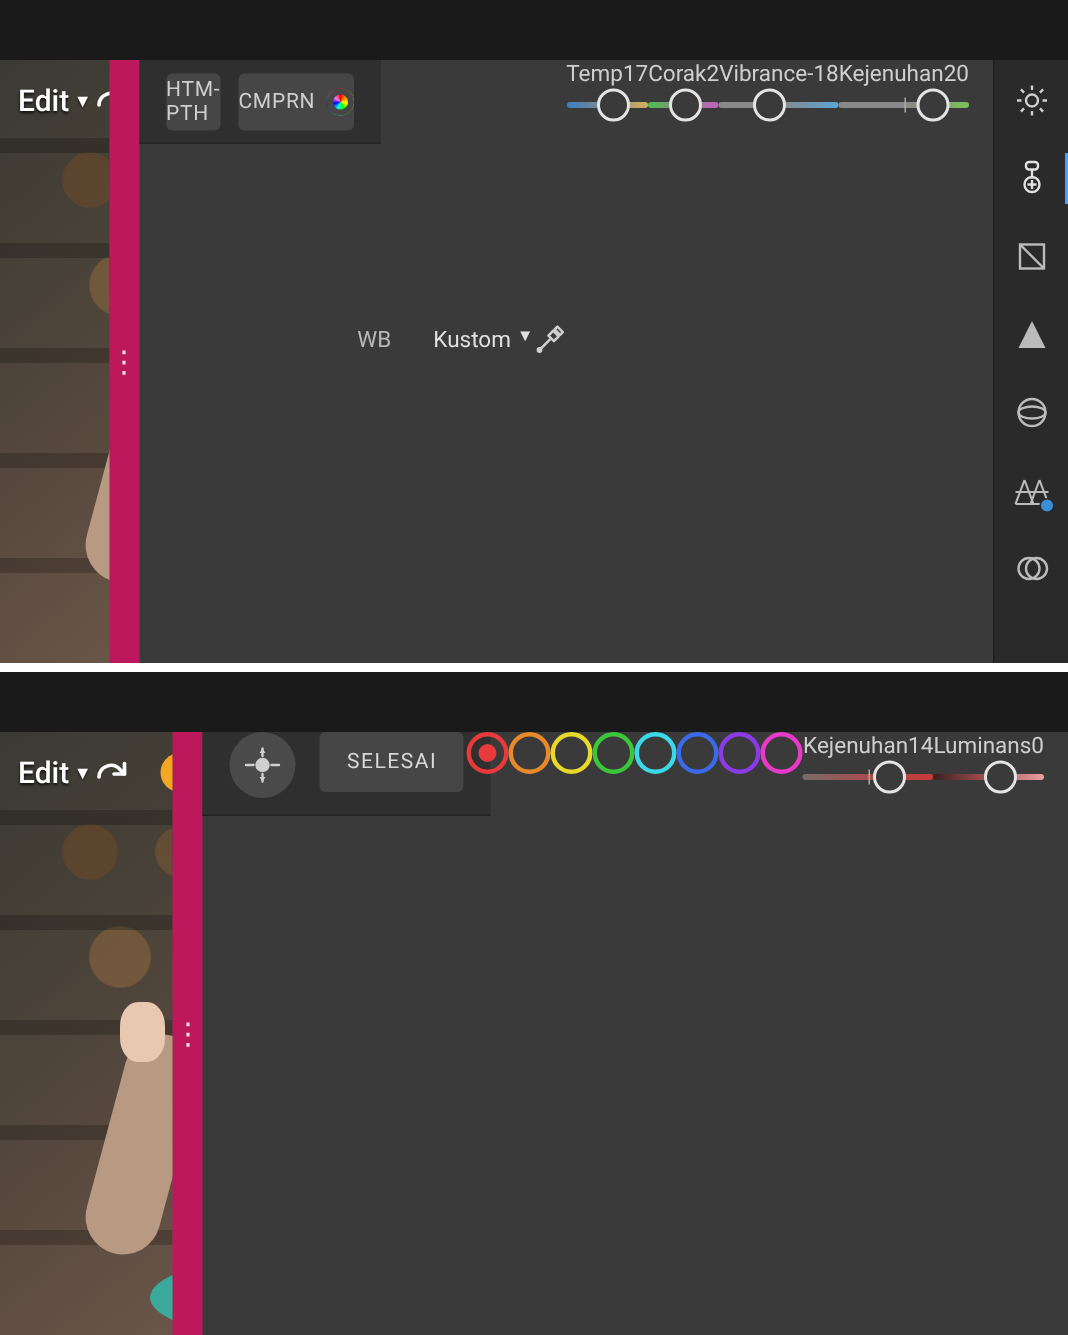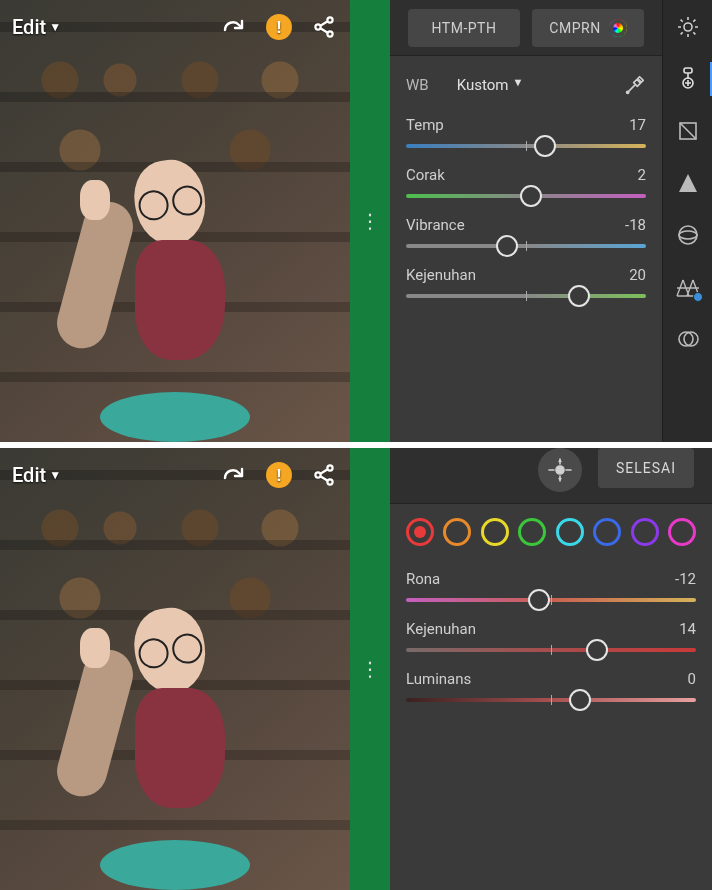--- a/index.html
+++ b/index.html
@@ -9,22 +9,23 @@
     background: #1a1a1a;
     font-family: -apple-system, "Segoe UI", Roboto, sans-serif;
     color: #d0d0d0;
     overflow: hidden;
   }
   .app { display: flex; flex-direction: column; height: 890px; }
   .panel {
     display: flex;
     flex: 1;
     position: relative;
-    background: #15803d;
+    background: #be185d;
     border-bottom: 6px solid #ffffff;
+    margin-top: 40px;
   }
   .panel:last-child { border-bottom: none; }
   .photo {
     width: 350px;
     height: 100%;
     position: relative;
     background: linear-gradient(140deg, #3a3a34 0%, #4a4238 40%, #5a4a40 70%, #6a5648 100%);
     overflow: hidden;
   }
   
@@ -151,21 +152,21 @@
   }
   .controls {
     flex: 1;
     background: #3a3a3a;
     display: flex;
   }
   .controls-main {
     flex: 1;
     padding: 0 16px 10px 16px;
     display:flex;
-    flex-direction:column;
+    flex-direction:row;
   }
   
   .tabs {
     height: 56px;
     display:flex;
     align-items:center;
     gap: 12px;
     background: #2f2f2f;
     margin: 0 -16px 18px -16px;
     padding: 0 18px;
@@ -509,30 +510,20 @@
             <div class="swatch" style="color: rgb(232, 216, 42); border-color: rgb(232, 216, 42);"></div>
             <div class="swatch" style="color: rgb(58, 200, 58); border-color: rgb(58, 200, 58);"></div>
             <div class="swatch" style="color: rgb(58, 216, 232); border-color: rgb(58, 216, 232);"></div>
             <div class="swatch" style="color: rgb(58, 106, 232); border-color: rgb(58, 106, 232);"></div>
             <div class="swatch" style="color: rgb(138, 58, 232); border-color: rgb(138, 58, 232);"></div>
             <div class="swatch" style="color: rgb(232, 58, 200); border-color: rgb(232, 58, 200);"></div>
           </div>
 
         <div class="slider-block">
           <div class="slider-head">
-              <span>Rona</span>
-              <span>-12</span>
-            </div>
-          <div class="slider-track track-hue">
-              <span class="center-tick"></span>
-              <div class="slider-thumb" style="left: 46%;"></div>
-            </div>
-        </div>
-        <div class="slider-block">
-          <div class="slider-head">
               <span>Kejenuhan</span>
               <span>14</span>
             </div>
           <div class="slider-track track-sat2">
               <span class="center-tick"></span>
               <div class="slider-thumb" style="left: 66%;"></div>
             </div>
         </div>
         <div class="slider-block">
           <div class="slider-head">

